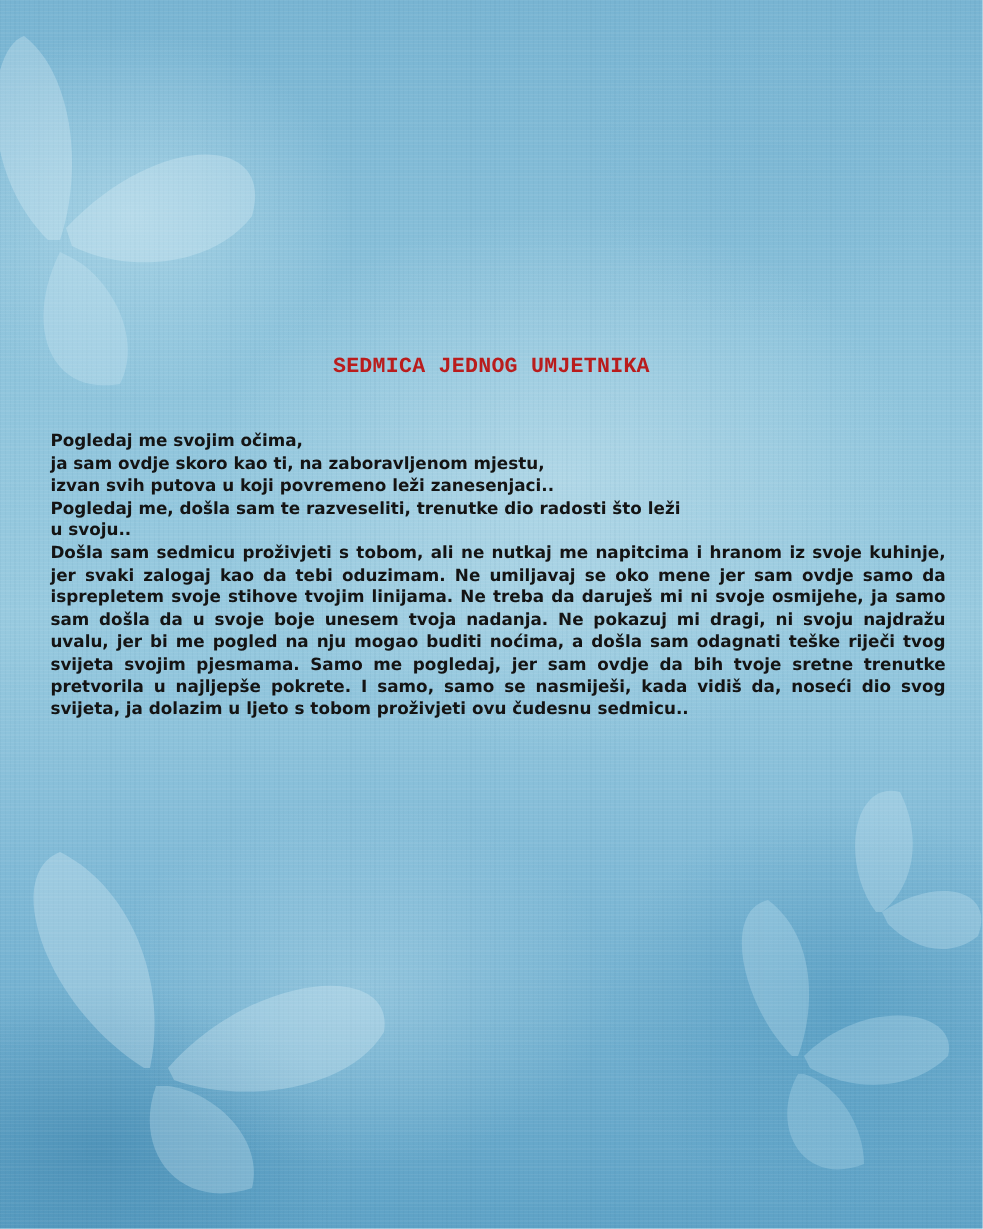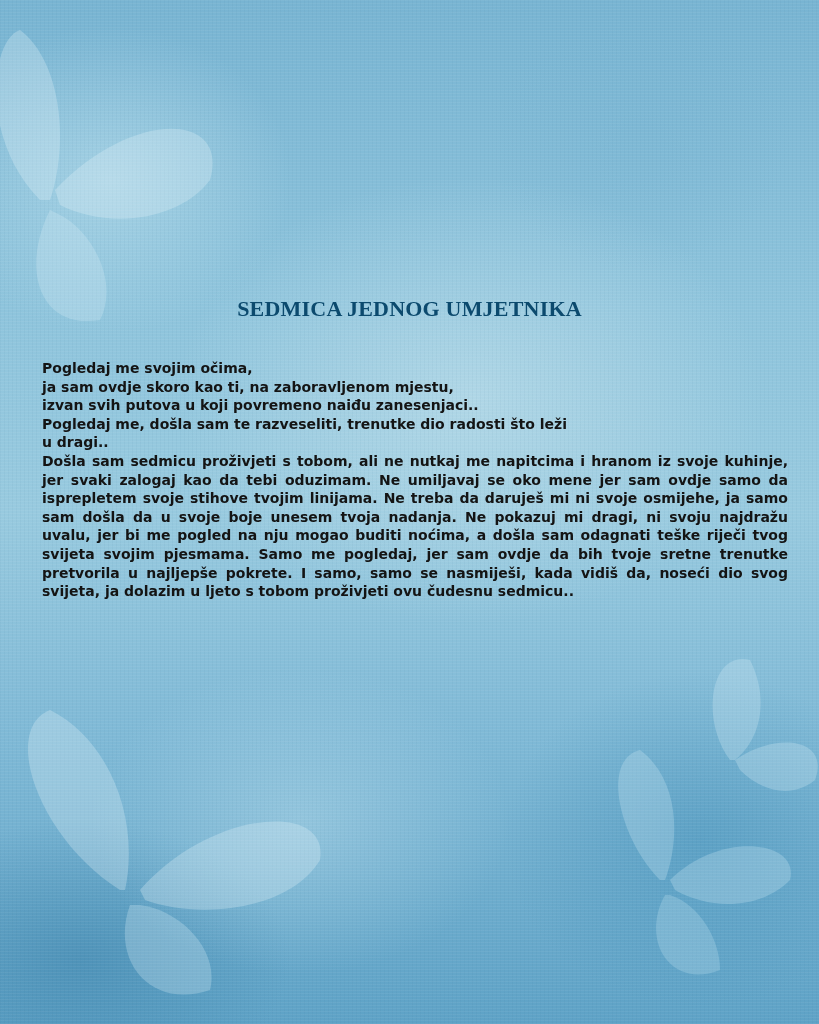--- a/index.html
+++ b/index.html
@@ -20,22 +20,22 @@
     }
     .bg::after {
       content: ""; position: absolute; inset: 0;
       background-image:
         repeating-linear-gradient(0deg, rgba(255,255,255,0.05) 0 1px, rgba(0,0,0,0) 1px 3px),
         repeating-linear-gradient(90deg, rgba(30,80,110,0.04) 0 1px, rgba(0,0,0,0) 1px 4px);
     }
     .butterfly { position: absolute; opacity: 0.28; }
     .title {
       position: absolute; left: 0; right: 0; top: 296px;
-      text-align: center; font-family: Liberation Serif, serif;
-      font-weight: bold; font-size: 22px; color: #0c4a6e; letter-spacing: 0.2px;
+      text-align: center; font-family: Liberation Mono, monospace;
+      font-weight: bold; font-size: 18px; color: #b91c1c; letter-spacing: 0.2px;
       margin: 0;
     }
     .poem {
       position: absolute; left: 42px; width: 746px; top: 359px;
       font-family: "DejaVu Sans", sans-serif; font-weight: bold;
       font-size: 14px; line-height: 18.6px; color: #141414;
     }
     .poem .line { display: block; white-space: nowrap; }
     .poem .prose { display: block; text-align: justify; }
   </style>
@@ -62,17 +62,17 @@
 <svg class="butterfly" style="left:640px;top:640px;" width="180" height="200" viewBox="0 0 180 200">
   <path d="M90 120 C 60 80, 70 10, 110 20 C 130 60, 120 100, 95 120 Z" fill="#d8eef7"></path>
   <path d="M95 120 C 140 90, 190 100, 175 140 C 150 160, 120 150, 100 130 Z" fill="#d8eef7"></path>
 </svg>
 
 <h1 class="title">SEDMICA JEDNOG UMJETNIKA</h1>
 
 <div class="poem">
   <span class="line">Pogledaj me svojim očima,</span>
   <span class="line">ja sam ovdje skoro kao ti, na zaboravljenom mjestu,</span>
-  <span class="line">izvan svih putova u koji povremeno naiđu zanesenjaci..</span>
+  <span class="line">izvan svih putova u koji povremeno leži zanesenjaci..</span>
   <span class="line">Pogledaj me, došla sam te razveseliti, trenutke dio radosti što leži</span>
-  <span class="line">u dragi..</span>
+  <span class="line">u svoju..</span>
   <span class="prose">Došla sam sedmicu proživjeti s tobom, ali ne nutkaj me napitcima i hranom iz svoje kuhinje, jer svaki zalogaj kao da tebi oduzimam. Ne umiljavaj se oko mene jer sam ovdje samo da isprepletem svoje stihove tvojim linijama. Ne treba da daruješ mi ni svoje osmijehe, ja samo sam došla da u svoje boje unesem tvoja nadanja. Ne pokazuj mi dragi, ni svoju najdražu uvalu, jer bi me pogled na nju mogao buditi noćima, a došla sam odagnati teške riječi tvog svijeta svojim pjesmama. Samo me pogledaj, jer sam ovdje da bih tvoje sretne trenutke pretvorila u najljepše pokrete. I samo, samo se nasmiješi, kada vidiš da, noseći dio svog svijeta, ja dolazim u ljeto s tobom proživjeti ovu čudesnu sedmicu..</span>
 </div>
 
 </body></html>

